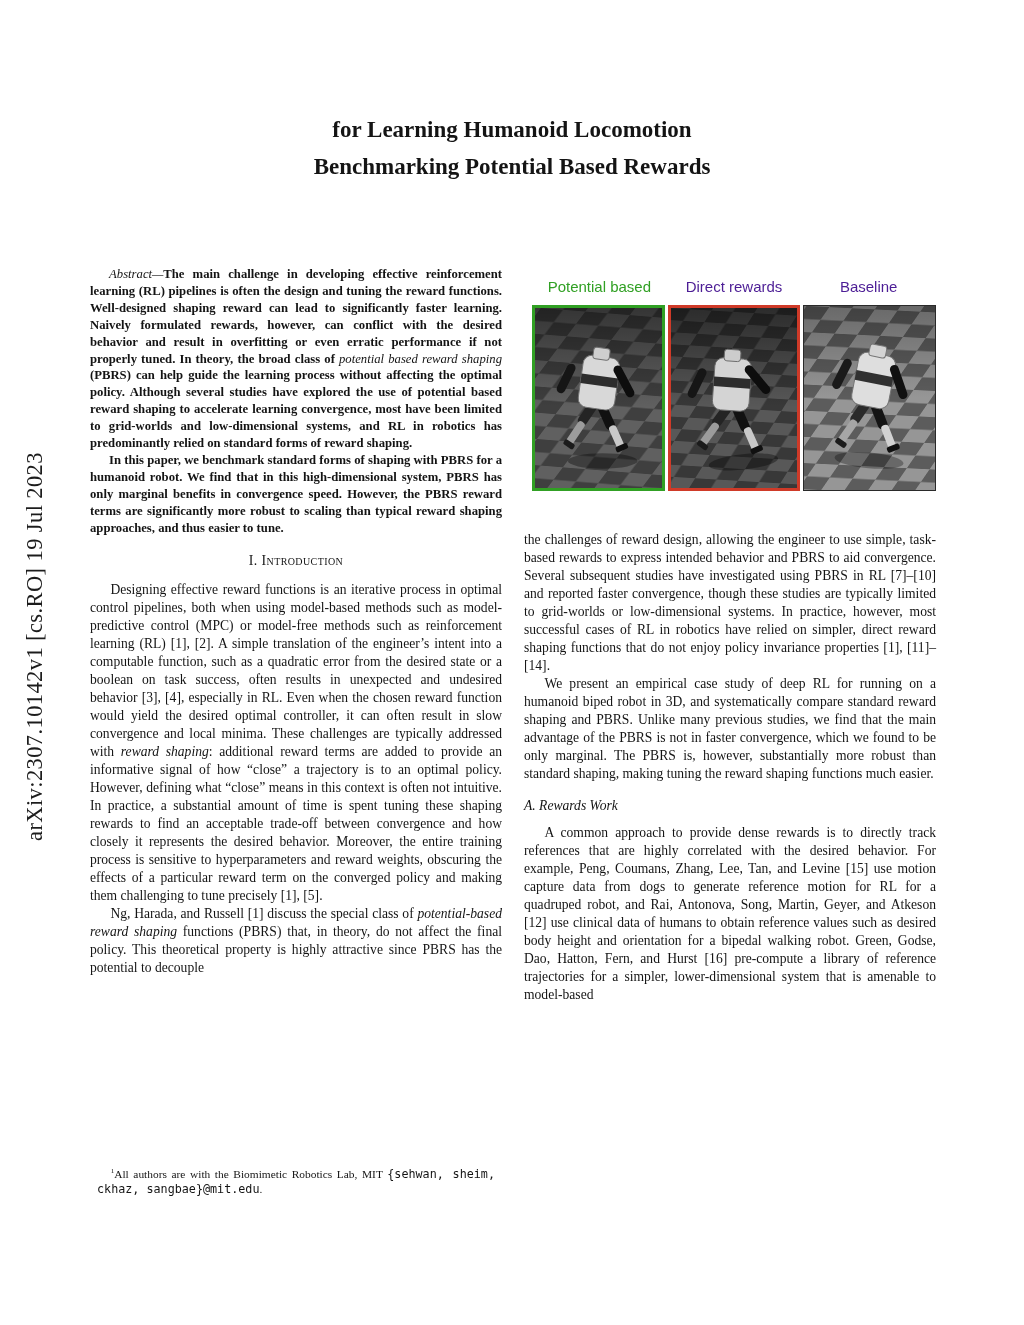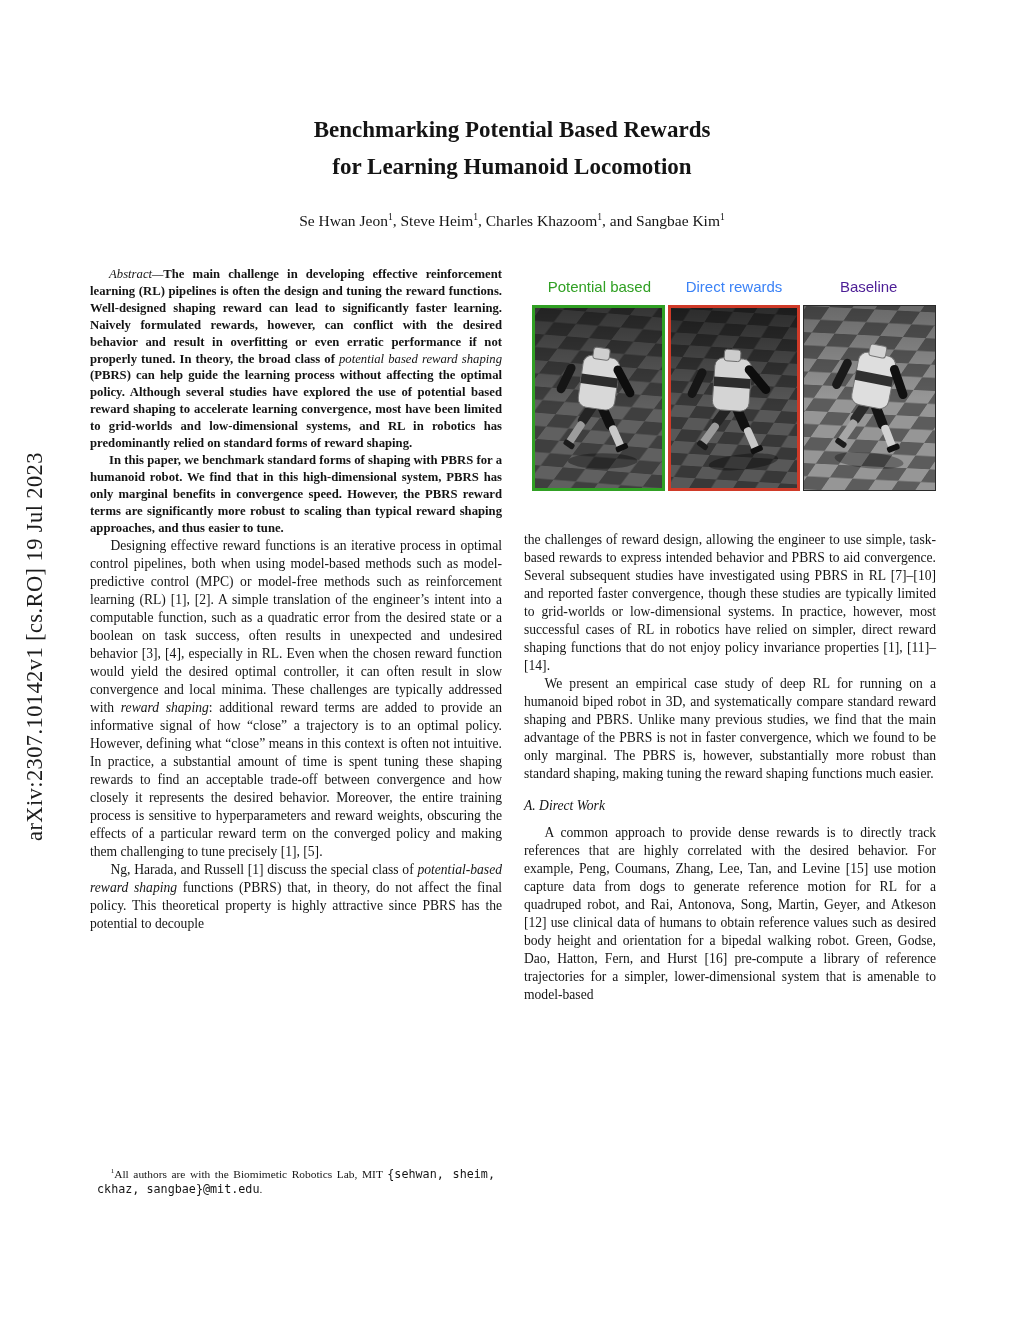--- a/index.html
+++ b/index.html
@@ -66,40 +66,40 @@
 </style>
 </head>
 <body>
 
 <div class="page">
 
   <div class="arxiv">arXiv:2307.10142v1  [cs.RO]  19 Jul 2023</div>
 
   <header class="titleblock">
     <h1>
+      <span class="tline">for Learning Humanoid Locomotion</span>
       <span class="tline">Benchmarking Potential Based Rewards</span>
-      <span class="tline">for Learning Humanoid Locomotion</span>
     </h1>
-    <div class="authors"><span>Se Hwan Jeon</span><span class="sup">1</span><span>, Steve Heim</span><span class="sup">1</span><span>, Charles Khazoom</span><span class="sup">1</span><span>, and Sangbae Kim</span><span class="sup">1</span></div>
   </header>
 
   <section class="col colL">
     <div class="abstract">
       <p><span class="bi">Abstract—</span><span class="b">The main challenge in developing effective reinforcement learning (RL) pipelines is often the design and tuning the reward functions. Well-designed shaping reward can lead to significantly faster learning. Naively formulated rewards, however, can conflict with the desired behavior and result in overfitting or even erratic performance if not properly tuned. In theory, the broad class of </span><span class="bi">potential based reward shaping</span><span class="b"> (PBRS) can help guide the learning process without affecting the optimal policy. Although several studies have explored the use of potential based reward shaping to accelerate learning convergence, most have been limited to grid-worlds and low-dimensional systems, and RL in robotics has predominantly relied on standard forms of reward shaping.</span></p>
       <p>In this paper, we benchmark standard forms of shaping with PBRS for a humanoid robot. We find that in this high-dimensional system, PBRS has only marginal benefits in convergence speed. However, the PBRS reward terms are significantly more robust to scaling than typical reward shaping approaches, and thus easier to tune.</p>
     </div>
+    <h2 class="sec">I. Introduction</h2>
     <p><span>Designing effective reward functions is an iterative process in optimal control pipelines, both when using model-based methods such as model-predictive control (MPC) or model-free methods such as reinforcement learning (RL) [1], [2]. A simple translation of the engineer’s intent into a computable function, such as a quadratic error from the desired state or a boolean on task success, often results in unexpected and undesired behavior [3], [4], especially in RL. Even when the chosen reward function would yield the desired optimal controller, it can often result in slow convergence and local minima. These challenges are typically addressed with </span><span class="i">reward shaping</span><span>: additional reward terms are added to provide an informative signal of how “close” a trajectory is to an optimal policy. However, defining what “close” means in this context is often not intuitive. In practice, a substantial amount of time is spent tuning these shaping rewards to find an acceptable trade-off between convergence and how closely it represents the desired behavior. Moreover, the entire training process is sensitive to hyperparameters and reward weights, obscuring the effects of a particular reward term on the converged policy and making them challenging to tune precisely [1], [5].</span></p>
     <p><span>Ng, Harada, and Russell [1] discuss the special class of </span><span class="i">potential-based reward shaping</span><span> functions (PBRS) that, in theory, do not affect the final policy. This theoretical property is highly attractive since PBRS has the potential to decouple</span></p>
   </section>
 
   <section class="col colR">
     <figure class="fig" style="margin-left:8px;margin-right:0;">
       <div class="figlabels">
         <span class="figlabel" style="color: rgb(49, 160, 36);">Potential based</span>
-        <span class="figlabel" style="color: #3b82f6;">Direct rewards</span>
+        <span class="figlabel" style="color: #4c1d95;">Direct rewards</span>
         <span class="figlabel" style="color: #4c1d95;">Baseline</span>
       </div>
       <div class="panels">
 
         <div class="panel pb1" style="border-color: rgb(49, 160, 36);">
           <svg viewBox="0 0 135 186" preserveAspectRatio="xMidYMid slice" aria-hidden="true">
             <defs>
               <pattern id="chk1" width="46" height="32" patternUnits="userSpaceOnUse" patternTransform="matrix(1,0.08,-0.6,0.8,8,0)">
                 <rect width="46" height="32" fill="#606060"></rect>
                 <rect width="23" height="16" fill="#3f3f3f"></rect>
@@ -209,21 +209,21 @@
               <rect x="16" y="-32" width="9" height="36" rx="4.5" fill="#101010" transform="rotate(-24 20 -30)"></rect>
             </g>
           </svg>
         </div>
 
       </div>
     </figure>
 
     <p class="noindent">the challenges of reward design, allowing the engineer to use simple, task-based rewards to express intended behavior and PBRS to aid convergence. Several subsequent studies have investigated using PBRS in RL [7]–[10] and reported faster convergence, though these studies are typically limited to grid-worlds or low-dimensional systems. In practice, however, most successful cases of RL in robotics have relied on simpler, direct reward shaping functions that do not enjoy policy invariance properties [1], [11]–[14].</p>
     <p>We present an empirical case study of deep RL for running on a humanoid biped robot in 3D, and systematically compare standard reward shaping and PBRS. Unlike many previous studies, we find that the main advantage of the PBRS is not in faster convergence, which we found to be only marginal. The PBRS is, however, substantially more robust than standard shaping, making tuning the reward shaping functions much easier.</p>
-    <h3 class="subsec">A. Direct Work</h3>
+    <h3 class="subsec">A. Rewards Work</h3>
     <p>A common approach to provide dense rewards is to directly track references that are highly correlated with the desired behavior. For example, Peng, Coumans, Zhang, Lee, Tan, and Levine [15] use motion capture data from dogs to generate reference motion for RL for a quadruped robot, and Rai, Antonova, Song, Martin, Geyer, and Atkeson [12] use clinical data of humans to obtain reference values such as desired body height and orientation for a bipedal walking robot. Green, Godse, Dao, Hatton, Fern, and Hurst [16] pre-compute a library of reference trajectories for a simpler, lower-dimensional system that is amenable to model-based</p>
   </section>
 
   <footer class="footnote">
     <p><span class="sup">1</span><span>All authors are with the Biomimetic Robotics Lab, MIT </span><span class="mono">{sehwan, sheim, ckhaz, sangbae}@mit.edu</span><span>.</span></p>
   </footer>
 
 </div>
 
 </body></html>

